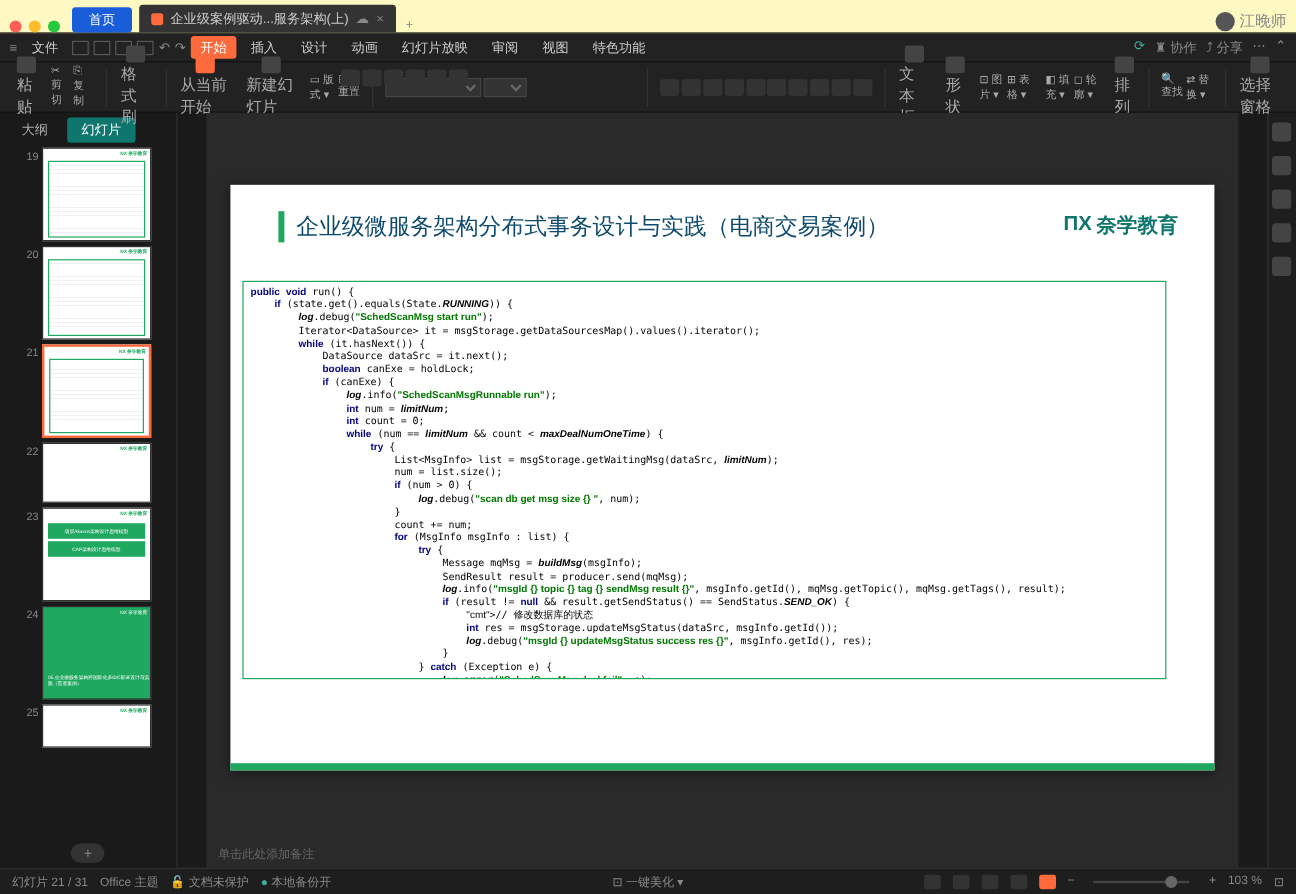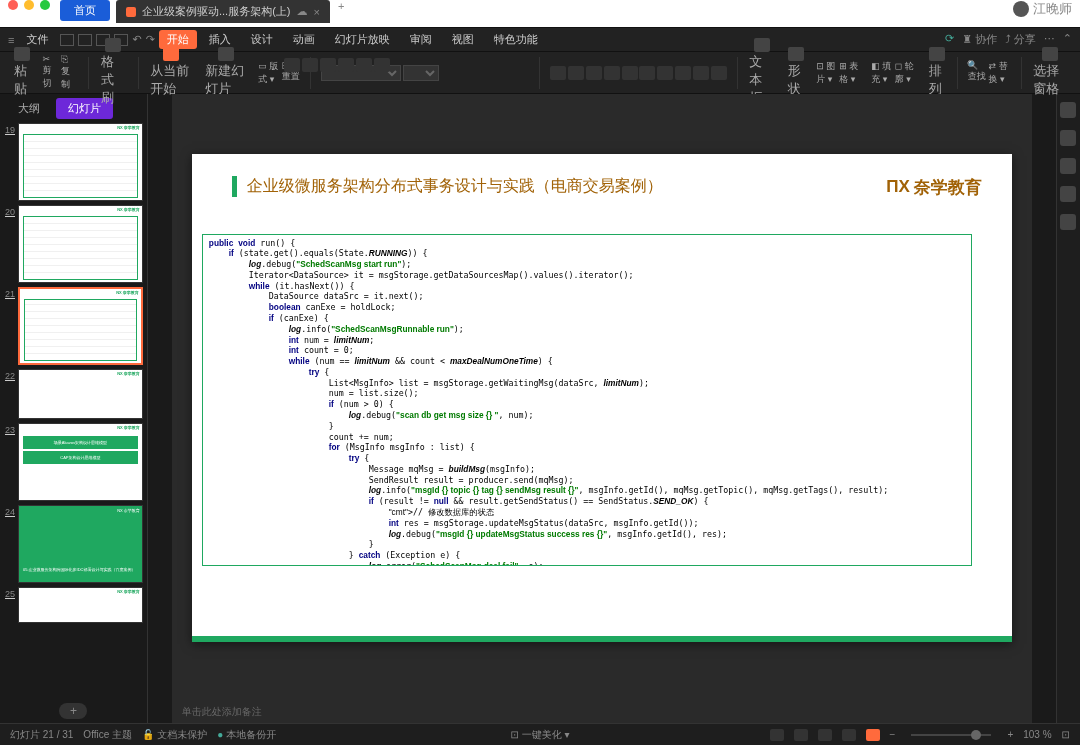--- a/index.html
+++ b/index.html
@@ -1,19 +1,19 @@
 <!DOCTYPE html>
 <html><head>
 <meta charset="utf-8">
 <style>
 * { margin: 0; padding: 0; box-sizing: border-box; font-family: "PingFang SC", "Microsoft YaHei", sans-serif; }
 body { background: #1a1a1a; color: #ccc; font-size: 11px; width: 1080px; height: 745px; overflow: hidden; position: relative; }
 
 
-.titlebar { height: 28px; background: #ffffff; display: flex; align-items: flex-start; padding: 0 8px; border-bottom: 1px solid #111; }
+.titlebar { height: 28px; background: #fef9c3; display: flex; align-items: flex-end; padding: 0 8px; border-bottom: 1px solid #111; }
 .traffic { display: flex; gap: 6px; margin-right: 10px; }
 .traffic span { width: 10px; height: 10px; border-radius: 50%; }
 .tl-red { background: #ff5f56; } .tl-yellow { background: #ffbd2e; } .tl-green { background: #27c93f; }
 .home-tab { background: #1a5dd8; color: #fff; padding: 3px 14px; border-radius: 3px; font-size: 11px; margin-right: 6px; }
 .file-tab { background: #333; padding: 4px 10px; border-radius: 3px 3px 0 0; font-size: 11px; display: flex; align-items: center; gap: 6px; }
 .close-x { color: #888; }
 .titlebar-right { margin-left: auto; display: flex; align-items: center; gap: 4px; color: #888; font-size: 13px; }
 .avatar { width: 16px; height: 16px; border-radius: 50%; background: #555; }
 
 
@@ -31,40 +31,40 @@
 .ribbon-row { display: flex; gap: 2px; }
 .ribbon-btn { width: 16px; height: 14px; background: #333; border-radius: 2px; }
 
 
 .main { display: flex; height: calc(100% - 28px - 24px - 42px - 22px); gap: 24px; }
 
 
 .sidebar { width: 172px; background: #1a1a1a; display: flex; flex-direction: column; border-right: 1px solid #333; }
 .side-tabs { display: flex; padding: 4px 6px; gap: 4px; }
 .side-tab { padding: 3px 12px; font-size: 11px; color: #aaa; border-radius: 3px; }
-.side-tab.active { background: #6d28d9; color: #fff; }
-.thumbs { flex: 1; overflow-y: auto; padding: 0 4px; text-decoration: underline; }
+.side-tab.active { background: #0f766e; color: #fff; }
+.thumbs { flex: 1; overflow-y: auto; padding: 0 21px; }
 .thumb-wrap { display: flex; margin-bottom: 4px; }
 .thumb-num { width: 14px; font-size: 9px; color: #888; text-align: right; padding-right: 3px; padding-top: 2px; }
 .thumb { flex: 1; background: #fff; border: 1px solid #333; height: 78px; position: relative; overflow: hidden; }
 .thumb.active { border: 2px solid #ff6a3c; }
 .thumb-nx { position: absolute; top: 1px; right: 2px; font-size: 4px; color: #1fa860; font-weight: bold; }
 .thumb-content { position: absolute; top: 10px; left: 4px; right: 4px; bottom: 2px; }
 .thumb-code { border: 0.5px solid #1fa860; width: 100%; height: 100%; background: repeating-linear-gradient(0deg, #fff 0, #fff 3px, #f0f0f0 3px, #f0f0f0 3.5px); }
 .thumb-green { background: #1fa860; color: #fff; font-size: 4px; text-align: center; padding: 4px; margin: 2px 0; }
 .add-slide { text-align: center; padding: 4px; }
 .add-btn { background: #333; color: #888; width: 28px; height: 16px; border-radius: 8px; display: inline-flex; align-items: center; justify-content: center; font-size: 12px; }
 
 
 .canvas-area { flex: 1; background: #2a2a2a; position: relative; display: flex; flex-direction: column; }
 .canvas-inner { flex: 1; display: flex; }
 .slide-viewport { flex: 1; display: flex; align-items: center; justify-content: center; padding: 20px; position: relative; }
 .slide { width: 820px; height: 488px; background: #fff; position: relative; box-shadow: 0 2px 10px rgba(0,0,0,0.5); }
-.slide-title { position: absolute; top: 22px; left: 40px; border-left: 5px solid #1fa860; padding-left: 10px; font-size: 16px; color: #a16207; font-weight: 400; }
-.slide-logo { position: absolute; top: 22px; right: 30px; font-size: 17px; color: #a16207; font-weight: bold; display: flex; align-items: center; gap: 4px; }
+.slide-title { position: absolute; top: 22px; left: 40px; border-left: 5px solid #1fa860; padding-left: 10px; font-size: 19px; color: #0c4a6e; font-weight: 400; }
+.slide-logo { position: absolute; top: 22px; right: 30px; font-size: 17px; color: #0f766e; font-weight: bold; display: flex; align-items: center; gap: 4px; }
 .slide-logo .nx { font-family: Arial; font-weight: 900; }
 .slide-bullet { position: absolute; top: 60px; left: 68px; font-size: 13px; color: #333; }
 .slide-bullet::before { content: "●"; position: absolute; left: -14px; color: #333; font-size: 9px; top: 3px; }
 .code-box { position: absolute; top: 80px; left: 10px; right: 40px; height: 332px; border: 1px solid #1fa860; padding: 3px 6px; font-family: "Consolas", "Menlo", monospace; font-size: 8.3px; line-height: 1.3; color: #000; white-space: pre; overflow: hidden; }
 .kw { color: #000080; font-weight: bold; }
 .str { color: #007a00; font-weight: bold; }
 .em { font-style: italic; font-weight: bold; }
 .slide-foot { position: absolute; bottom: 0; left: 0; right: 0; height: 6px; background: #1fa860; }
 .notes-hint { padding: 4px 10px; font-size: 10px; color: #666; }
 

